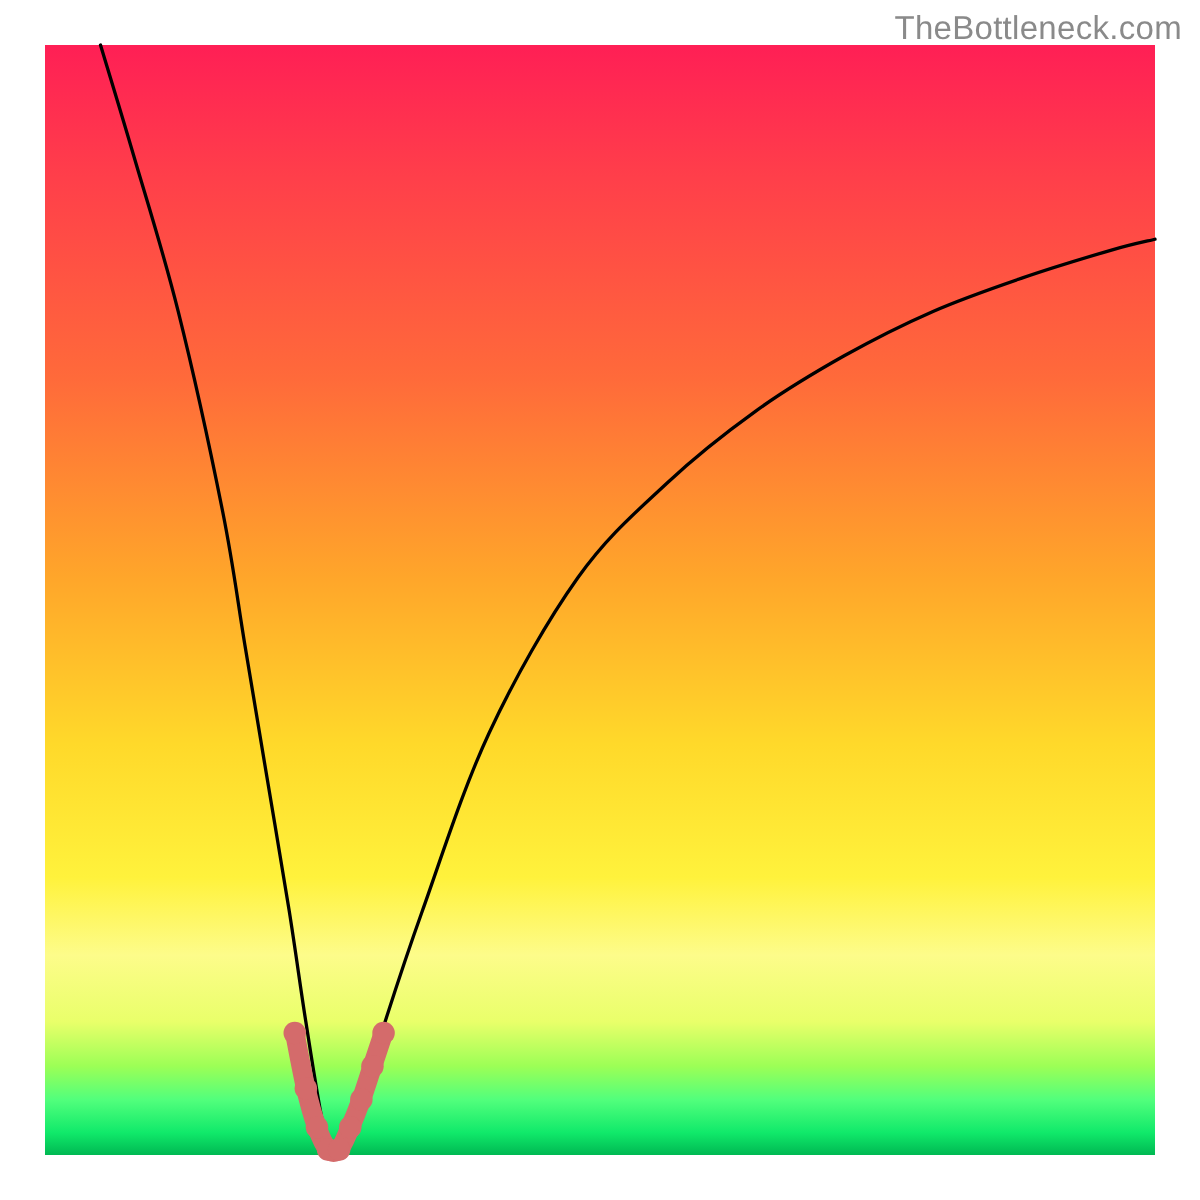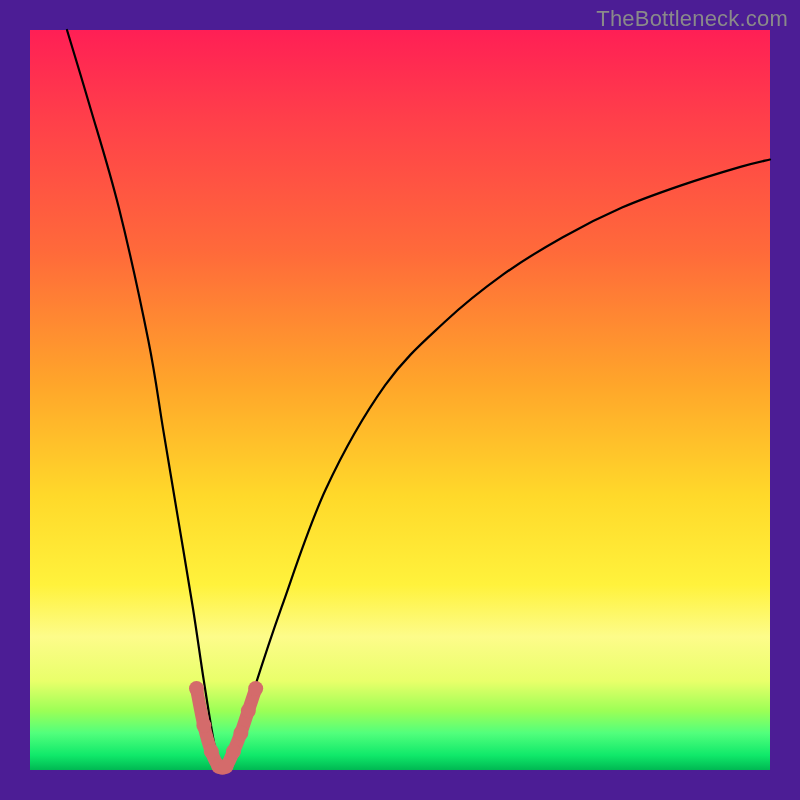--- a/index.html
+++ b/index.html
@@ -7,21 +7,21 @@
     padding: 0;
     width: 800px;
     height: 800px;
     background: #000;
     font-family: Arial, Helvetica, sans-serif;
   }
   .canvas {
     position: relative;
     width: 800px;
     height: 800px;
-    background: #4c1d95;
+    background: #ffffff;
   }
   .plot-area {
     position: absolute;
     left: 30px;
     top: 30px;
     width: 740px;
     height: 740px;
     background: linear-gradient(
       to bottom,
       #ff1f55 0%,

